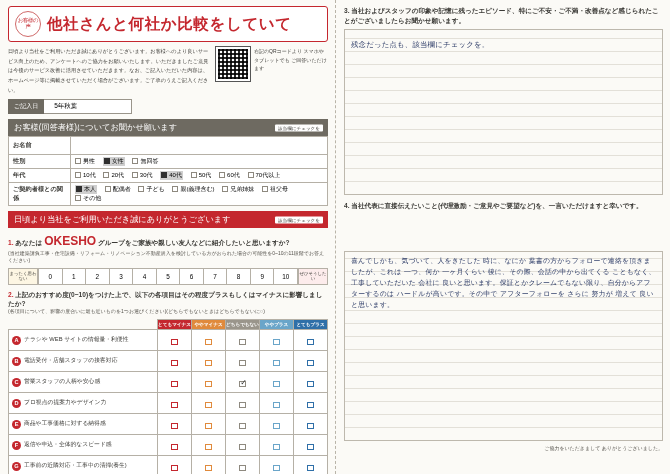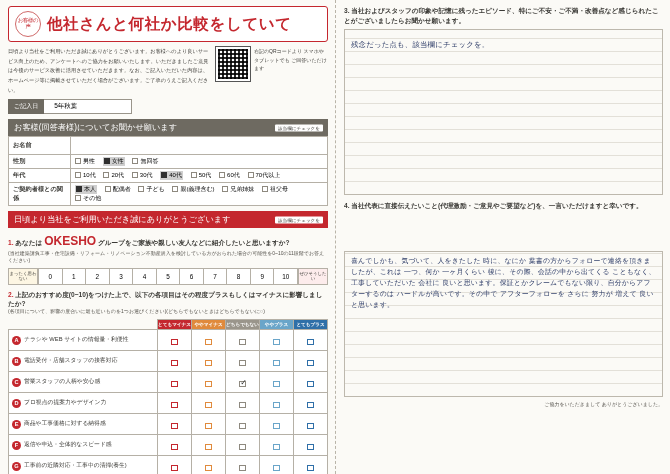--- a/index.html
+++ b/index.html
@@ -372,20 +372,20 @@
     <div class="hand-box rule-lines" style="height:166px;">
       <div class="spacer"></div>
       <div class="hand">残念だった点も、該当欄にチェックを。</div>
     </div>
 
     <div class="rq" style="margin-top:6px;">
       <span class="num">4.</span>
       <span>当社代表に直接伝えたいこと(代理激励・ご意見やご要望など)を、一言いただけますと幸いです。</span>
     </div>
 
-    <div class="hand-box rule-lines" style="height:146px;margin-top:40px;">
+    <div class="hand-box rule-lines" style="height:190px;margin-top:40px;">
       <div class="hand small">喜んでしかも、気づいて、人をきたした 時に、なにか 葉書の方からフォローで連絡を頂きましたが、これは 一つ、何か 一ヶ月くらい 後に、その際、会話の中から出てくる こともなく、工事していただいた 会社に 良いと思います。保証とかクレームでもない限り、自分からアフターするのは ハードルが高いです。その中で アフターフォローを さらに 努力が 増えて 良いと思います。</div>
     </div>
 
     <div class="thanks">ご協力をいただきまして ありがとうございました。</div>
   </div>
 
 </div>
 
 </body></html>

